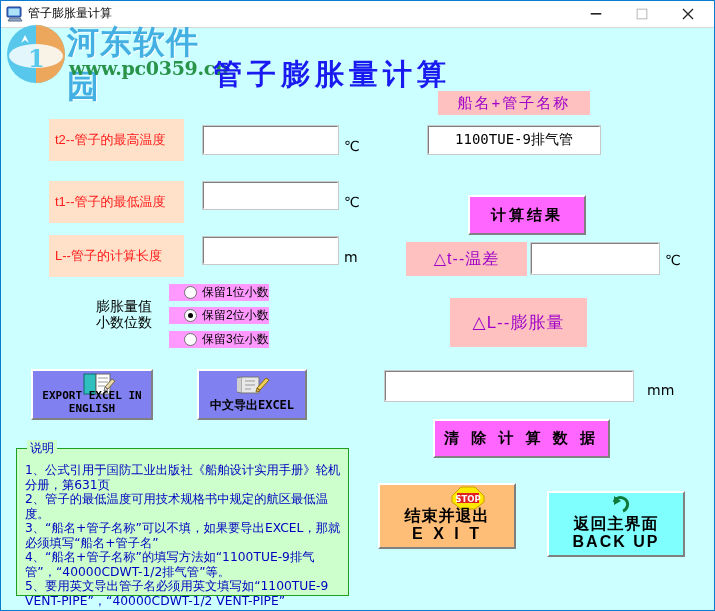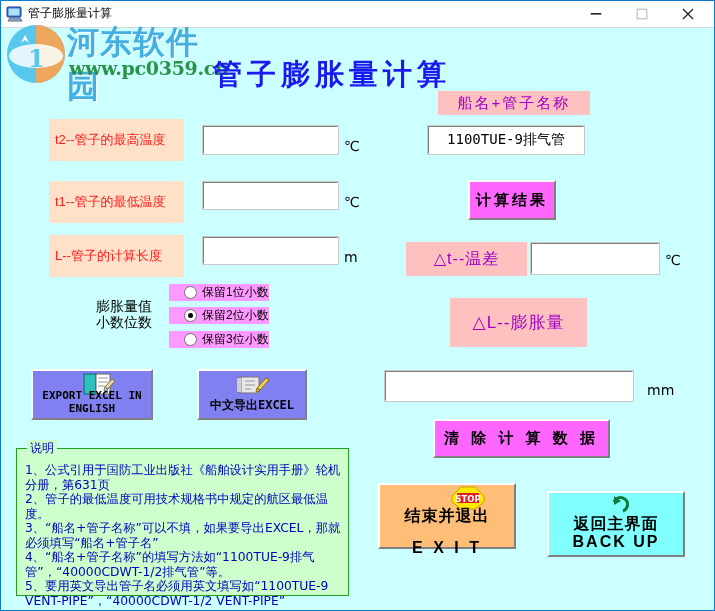--- a/index.html
+++ b/index.html
@@ -191,25 +191,25 @@
         <path d="M4 4 a3 3 0 0 0 0 16" fill="#cfcfcf" stroke="#777"></path>
         <path d="M8 8 h10 M8 12 h10 M8 16 h6" stroke="#999" stroke-width="1" fill="none"></path>
         <path d="M20 15 l9 -10 3 2 -9 10 z" fill="#f0d050" stroke="#8a6a10"></path>
         <path d="M20 15 l-1 4 4 -1 z" fill="#e8b882" stroke="#8a6a10"></path>
       </svg>
     </span>
     <span style="position:relative;top:11px;font-size:12px;">中文导出EXCEL</span>
   </div>
 
   <div class="lbl lbl-pink" style="left:437px;top:90px;width:152px;height:24px;">船名+管子名称</div>
-  <div class="txt" style="left:427px;top:125px;width:156px;height:28px;">
+  <div class="txt" style="left:427px;top:125px;width:172px;height:28px;">
     <input type="text" value="1100TUE-9排气管" style="">
   </div>
 
-  <div class="btn btn-magenta" style="left:467px;top:179px;width:88px;height:40px;">
+  <div class="btn btn-magenta" style="left:467px;top:194px;width:118px;height:40px;">
     <span>计算结果</span>
   </div>
 
   <div class="lbl lbl-pink2" style="left:393px;top:241px;width:121px;height:34px;margin-left:12px;">△t--温差</div>
   <div class="txt" style="left:530px;top:242px;width:128px;height:31px;">
     <input type="text" value="" style="">
   </div>
   <div class="unit" style="left:664px;top:251px;">℃</div>
 
   <div class="lbl lbl-pink2" style="left:449px;top:297px;width:137px;height:49px;font-size:17px;">△L--膨胀量</div>
@@ -224,21 +224,21 @@
 
   <div class="btn btn-orange" style="left:377px;top:482px;width:138px;height:66px;">
     <span style="position:absolute;left:47px;top:1px;margin-left:21px;">
       <svg width="40" height="24" viewBox="0 0 40 24">
         <polygon points="13,1 27,1 36,10 36,16 27,23 13,23 4,16 4,10" fill="#ffe800" stroke="#c8a000"></polygon>
         <rect x="9" y="7" width="22" height="10" fill="#e02020"></rect>
         <text x="20" y="15.5" font-size="8.5" font-weight="bold" fill="#ffffff" text-anchor="middle" font-family="DejaVu Sans,sans-serif">STOP</text>
       </svg>
     </span>
     <span style="position:relative;top:9px;letter-spacing:1px;">结束并退出</span>
-    <span style="position:relative;top:23px;letter-spacing:3px;">E X I T</span>
+    <span style="position:relative;top:9px;letter-spacing:3px;">E X I T</span>
   </div>
 
   <div class="btn btn-cyan" style="left:546px;top:482px;width:138px;height:66px;">
     <span style="position:absolute;left:58px;top:2px;">
       <svg width="22" height="20" viewBox="0 0 22 20">
         <path d="M16 16 a7 7 0 1 0 -9 -9" fill="none" stroke="#107a3c" stroke-width="3"></path>
         <path d="M7 1 L7 10 L14 6 z" fill="#107a3c"></path>
       </svg>
     </span>
     <span style="position:relative;top:9px;letter-spacing:1px;">返回主界面</span>

